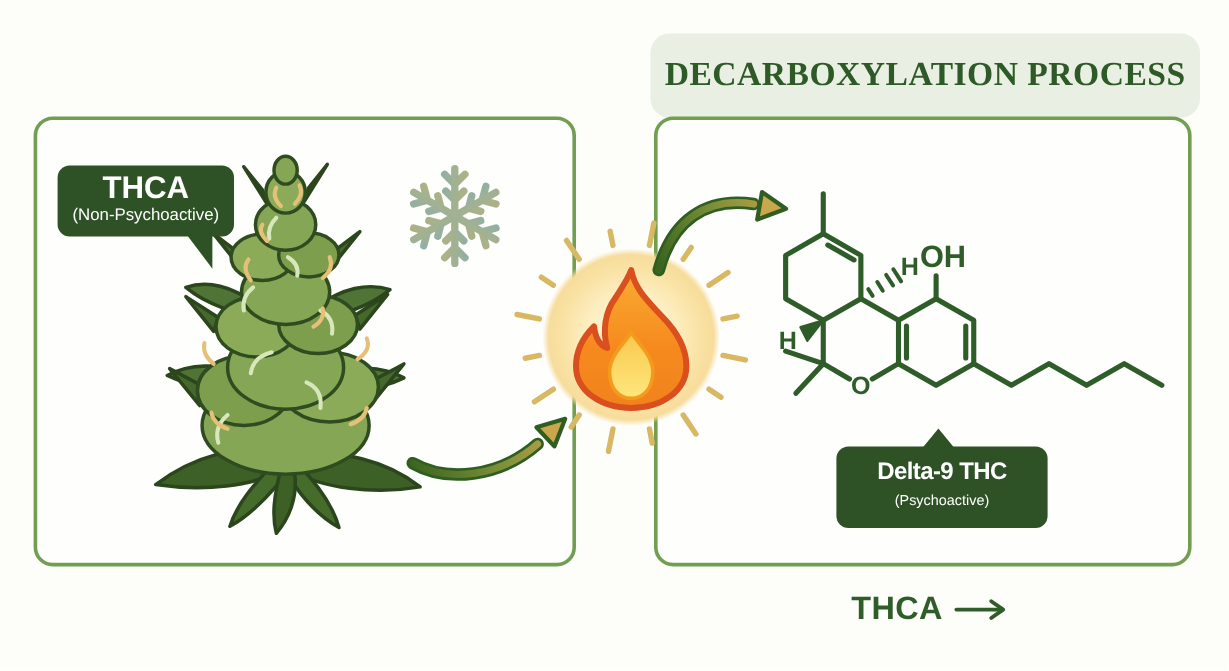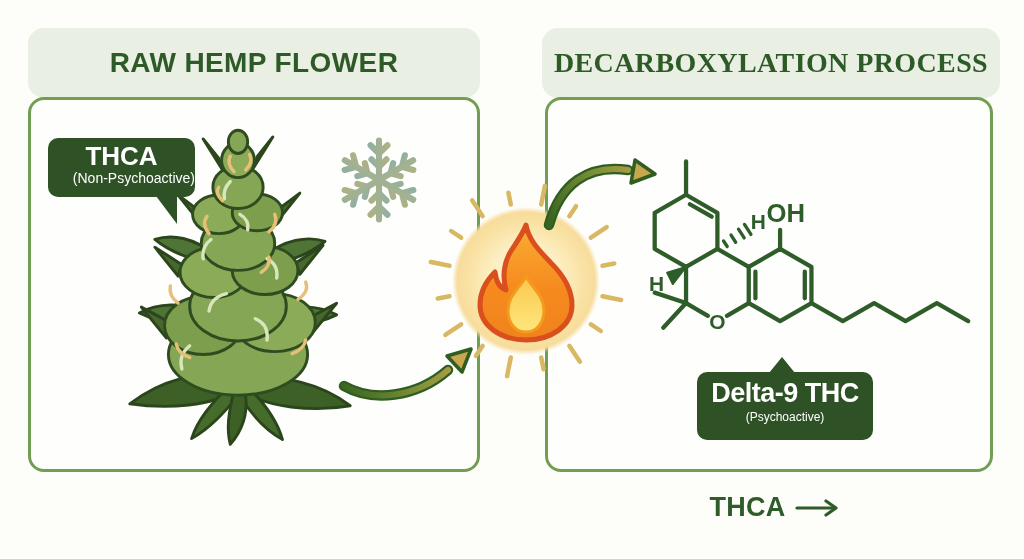--- a/index.html
+++ b/index.html
@@ -25,27 +25,27 @@
   .panel.right{left:545px;width:448px;}
 
   .bubble{
     position:absolute;background:#2e5226;border-radius:10px;color:#ffffff;
     text-align:center;box-sizing:border-box;
   }
   .bubble .t1{font-weight:bold;}
   .bubble .t2{font-weight:normal;}
   .bubble-thca{left:48px;top:138px;width:147px;height:59px;padding-top:4px;}
   .bubble-thca .t1{font-size:26px;line-height:28px;}
-  .bubble-thca .t2{font-size:14px;line-height:17px;text-align:right;}
+  .bubble-thca .t2{font-size:14px;line-height:17px;}
   .bubble-thca .tail{
     position:absolute;left:108px;top:58px;width:0;height:0;
     border-top:28px solid #2e5226;border-left:21px solid transparent;
   }
   .bubble-d9{left:697px;top:372px;width:176px;height:68px;padding-top:6px;}
-  .bubble-d9 .t1{font-size:27px;line-height:30px;letter-spacing:-.5px;}
+  .bubble-d9 .t1{font-size:20px;line-height:30px;letter-spacing:-.5px;}
   .bubble-d9 .t2{font-size:12px;line-height:19px;}
   .bubble-d9 .tail{
     position:absolute;left:72px;top:-15px;width:0;height:0;
     border-bottom:16px solid #2e5226;
     border-left:13px solid transparent;border-right:13px solid transparent;
   }
 
   .abs{position:absolute;}
   .overlay{position:absolute;left:0;top:0;pointer-events:none;}
 
@@ -54,23 +54,20 @@
     display:flex;align-items:center;justify-content:center;gap:9px;
     font-size:27px;font-weight:bold;color:#2f5d2a;letter-spacing:.3px;
   }
   .caption svg{display:block;}
 </style>
 </head>
 <body>
 
 <div class="canvas">
 
-  <div class="band left">
-    <h1>RAW HEMP FLOWER</h1>
-  </div>
   <div class="band right">
     <h1>DECARBOXYLATION PROCESS</h1>
   </div>
 
   <div class="panel left"></div>
   <div class="panel right"></div>
 
   <svg class="abs" style="left:122px;top:114px;" width="232" height="336" viewBox="0 0 240 340">
     <g stroke="#2b451c" stroke-width="3" stroke-linejoin="round">
 

